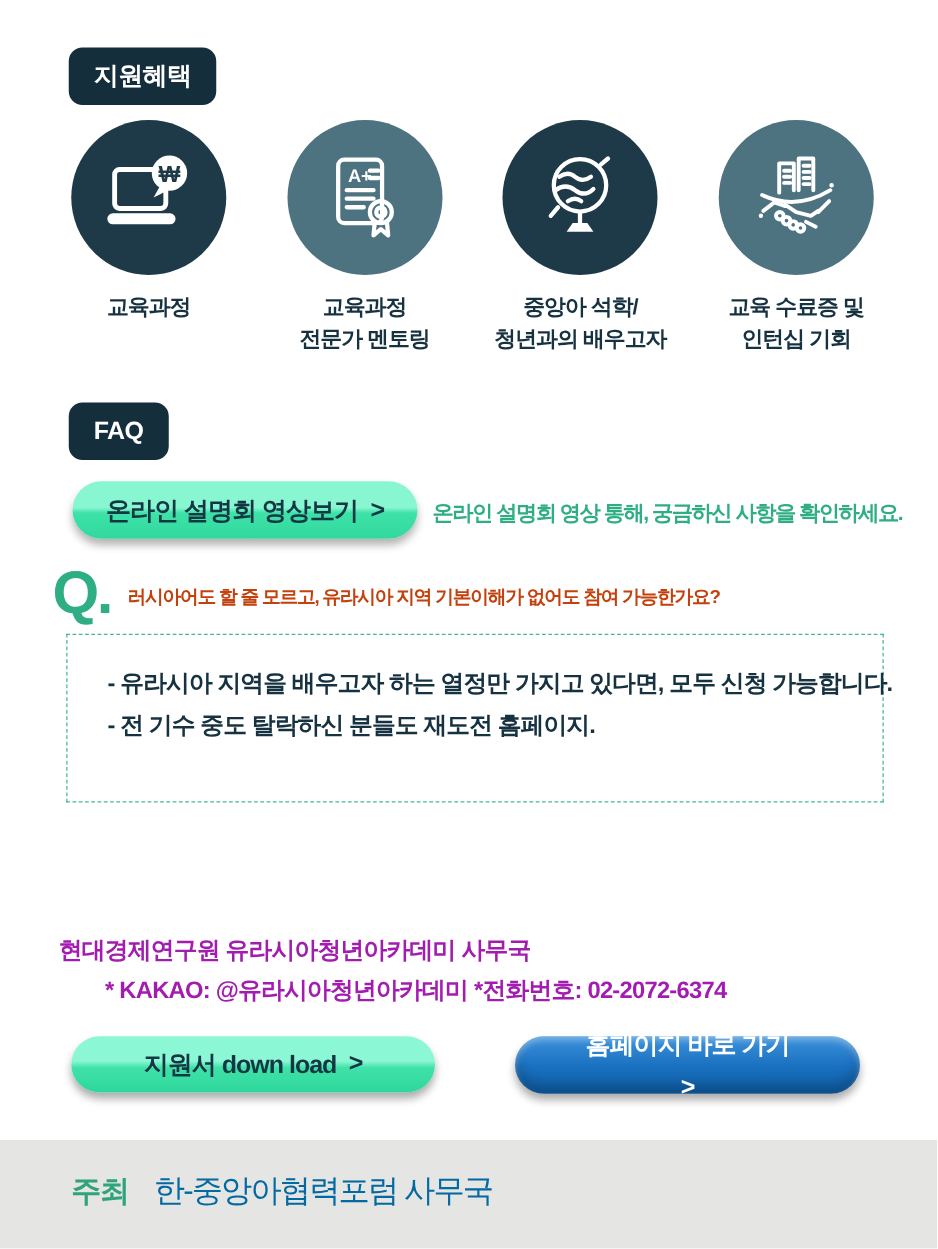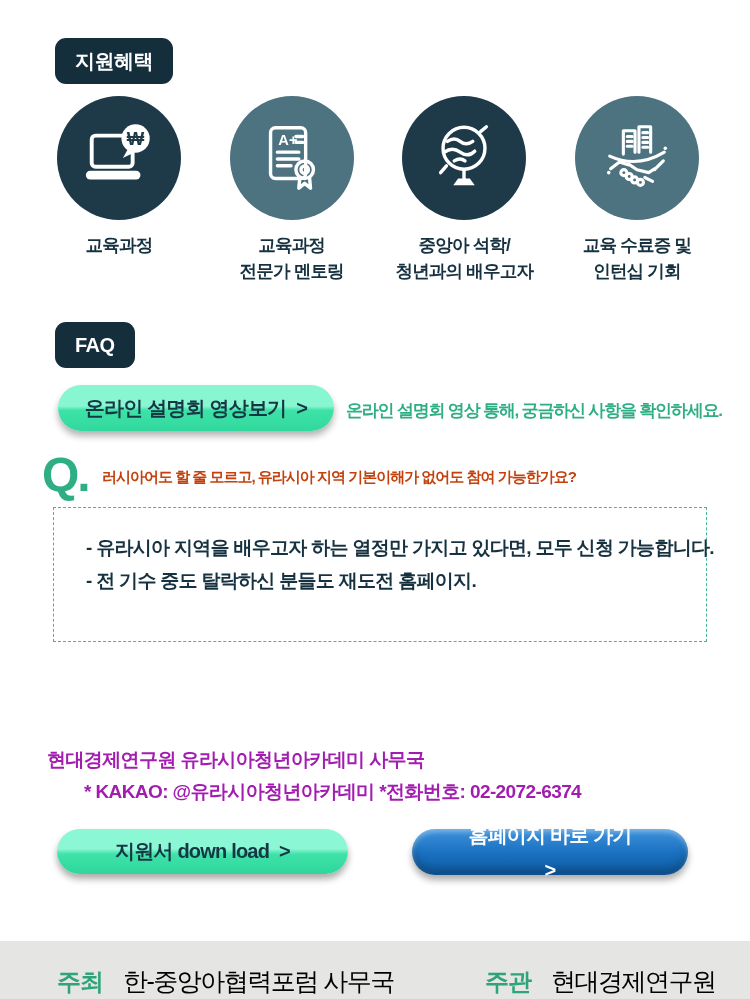--- a/index.html
+++ b/index.html
@@ -55,26 +55,26 @@
     color:#143744;box-shadow:0 5px 7px rgba(0,0,0,0.33);
   }
   .btn-homepage{
     left:412px;top:829px;width:276px;height:46px;
     background:linear-gradient(180deg,#3d92dc 0%,#1a71c0 52%,#0e5fa9 100%);
     color:#ffffff;
     box-shadow:0 5px 7px rgba(0,0,0,0.33), inset 0 3px 5px rgba(255,255,255,0.35), inset 0 -7px 10px rgba(0,0,0,0.22);
     flex-direction:column;
   }
 
-  .footer{position:absolute;left:0;bottom:0;width:750px;height:58px;background:#e5e5e4;}
+  .footer{position:absolute;left:0;bottom:0;width:750px;height:87px;background:#e5e5e4;}
   .footer-group{position:absolute;top:0;height:81px;display:flex;align-items:center;}
   #footer-host{left:57px;}
   #footer-organizer{left:485px;}
   .footer-label{color:#2fa47c;font-weight:bold;font-size:24px;letter-spacing:-1px;}
-  .footer-name{margin-left:20px;color:#000000;font-size:25px;font-weight:normal;letter-spacing:-1.5px;white-space:nowrap;}
+  .footer-name{margin-left:20px;color:#0369a1;font-size:25px;font-weight:normal;letter-spacing:-1.5px;white-space:nowrap;}
 </style>
 </head>
 <body>
 
 <div class="page">
 
   <div class="badge" id="badge-benefits">지원혜택</div>
 
   <div class="icons-row">
 
@@ -192,19 +192,15 @@
   <button class="pill-btn btn-homepage">
     <span>홈페이지 바로 가기</span>
     <span>&gt;</span>
   </button>
 
   <div class="footer">
     <div class="footer-group" id="footer-host">
       <span class="footer-label">주최</span>
       <span class="footer-name">한-중앙아협력포럼 사무국</span>
     </div>
-    <div class="footer-group" id="footer-organizer">
-      <span class="footer-label">주관</span>
-      <span class="footer-name">현대경제연구원</span>
-    </div>
   </div>
 
 </div>
 
 </body></html>

